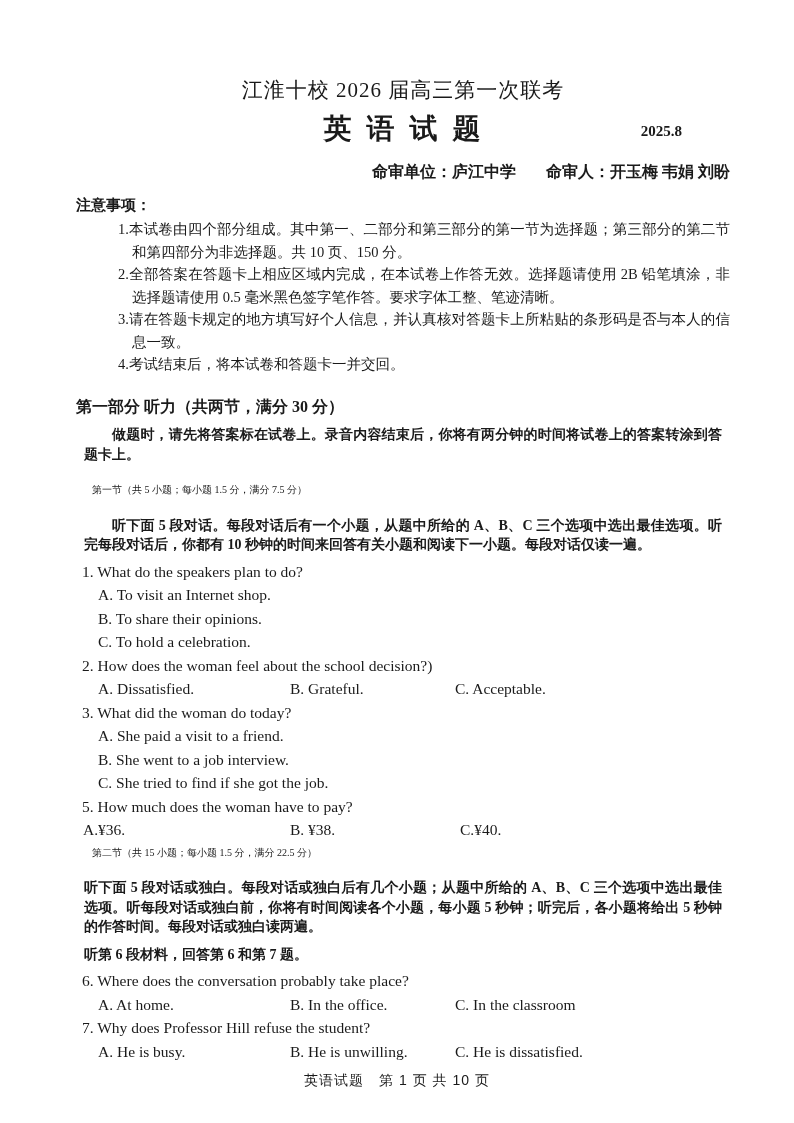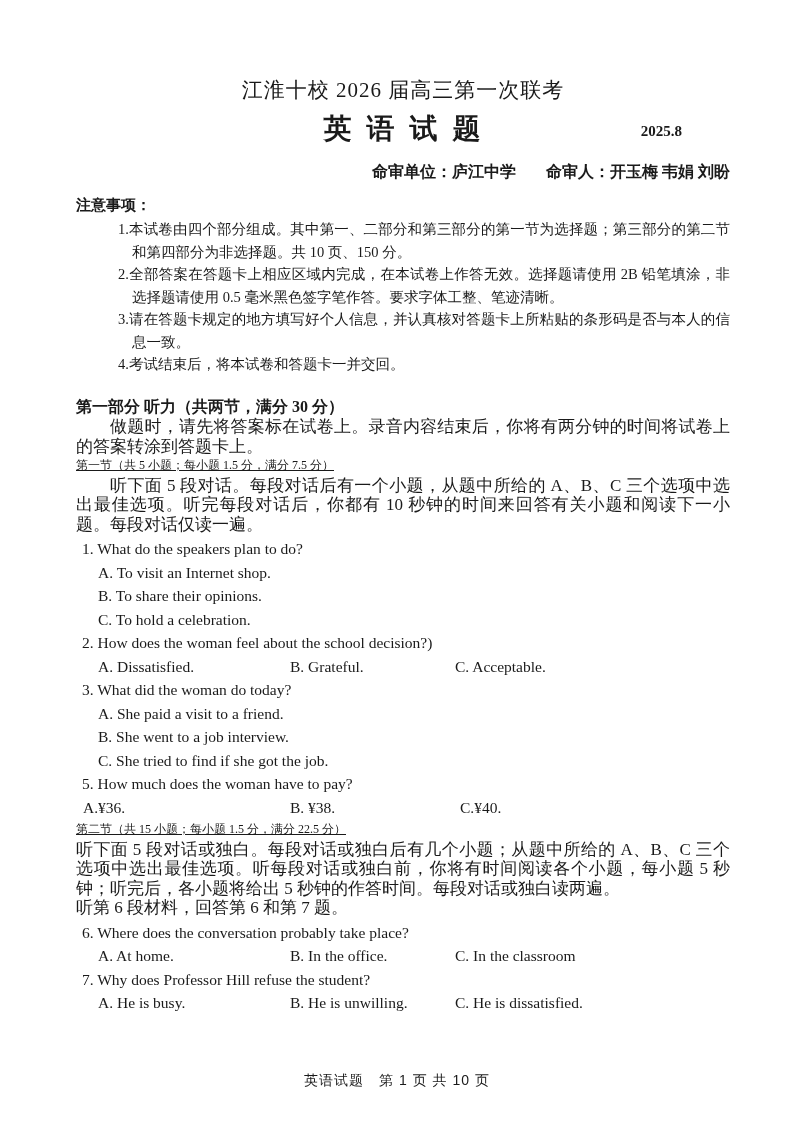--- a/index.html
+++ b/index.html
@@ -65,31 +65,31 @@
     text-align: justify;
   }
   .part-head {
     margin-top: 20px;
     font-family: Liberation Serif, serif;
     font-size: 16px;
     font-weight: bold;
     line-height: 21.5px;
   }
   p.body {
-    margin: 0;
-    font-size: 17px;
+    margin: 8px;
+    font-size: 14px;
     line-height: 19.5px;
     text-align: justify;
+    font-weight: bold;
   }
   .indent { text-indent: 2em; }
   .sub-head {
-    margin: 0;
-    font-size: 12px;
+    margin: 16px;
+    font-size: 10px;
     line-height: 19.5px;
-    text-decoration: underline;
   }
   .mt4 { margin-top: 4px; }
   .q-text {
     font-size: 15.5px;
     line-height: 17.5px;
     margin: 6px 0 0 6px;
   }
   .opt-stack {
     font-size: 15.5px;
     line-height: 17.5px;

